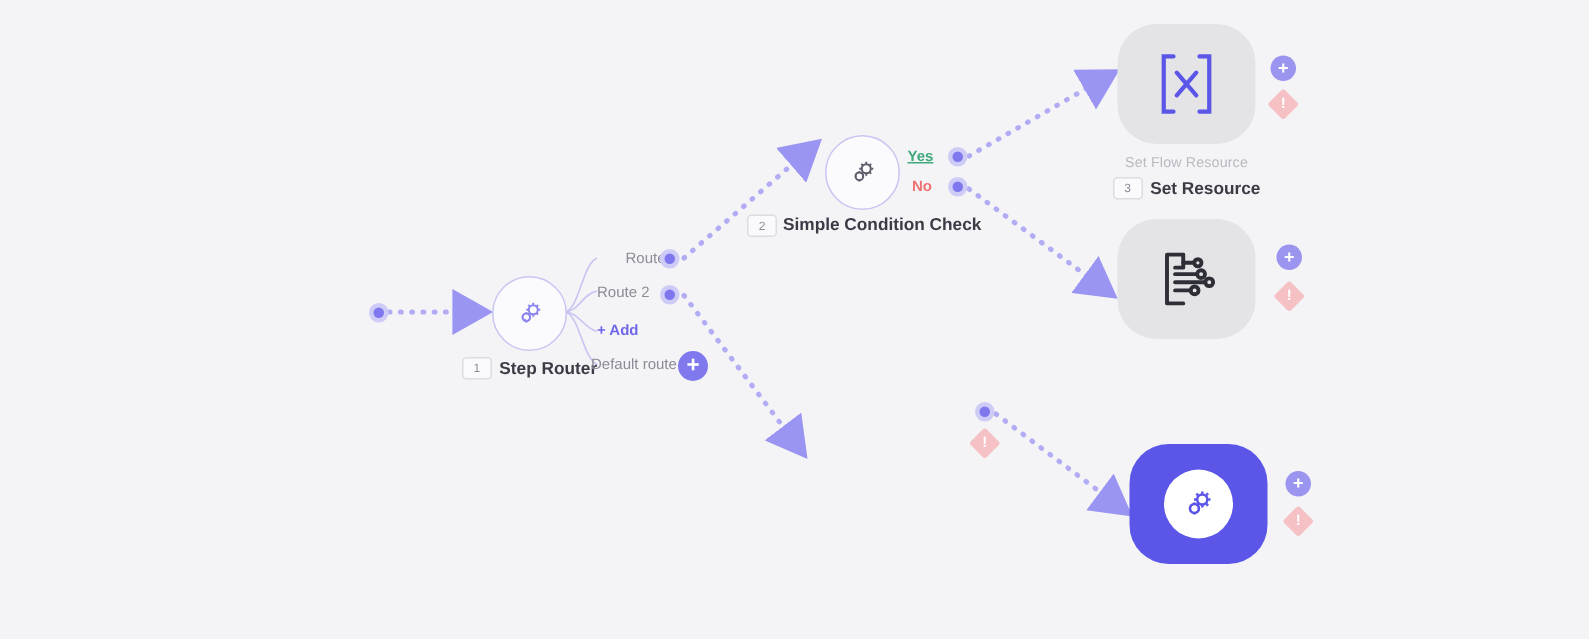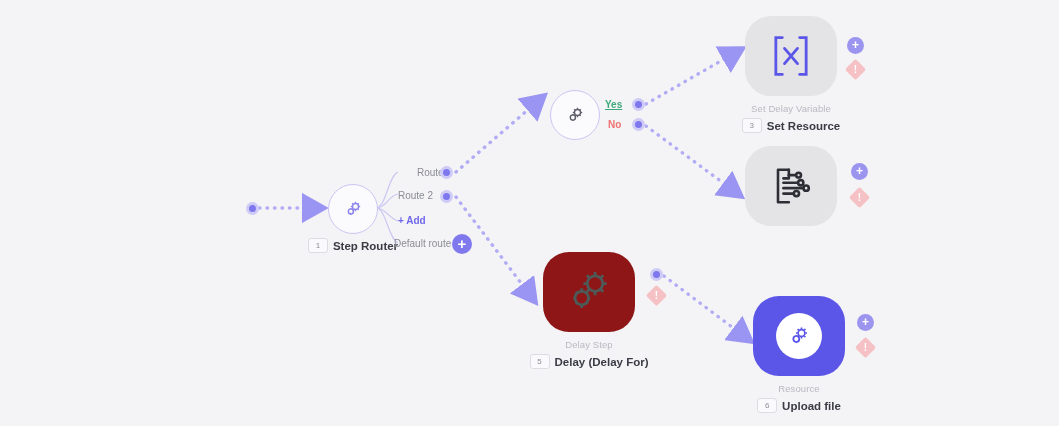--- a/index.html
+++ b/index.html
@@ -183,39 +183,44 @@
       <svg width="20" height="20" viewBox="0 0 24 24">
         <g fill="none" stroke="#5e5e6b" stroke-width="1.6">
           <circle cx="15" cy="9" r="3.6"></circle>
           <circle cx="9.5" cy="15" r="3.1"></circle>
           <path d="M15 3.4v1.6M15 13v1.6M20.6 9h-1.6M11 9H9.4M18.9 5.1l-1.1 1.1M12.1 11.9l-1.1 1.1M18.9 12.9l-1.1-1.1M12.1 6.1L11 5.1"></path>
           <path d="M9.5 10.9v1.4M9.5 17.7v1.4M13.1 15h-1.4M7.3 15H5.9"></path>
         </g>
       </svg>
     </div>
   </div>
+  <div class="cap" style="position:absolute;left:498px;top:139px;width:152px;">
+    <div class="cap-main two-line">
+      <span class="idx">2</span><span>Simple Condition Check</span>
+    </div>
+  </div>
 
   <div class="yn yes" style="left:605px;top:99px;text-decoration:underline;">Yes</div>
   <div class="port" style="left:632px;top:98px;"></div>
 
   <div class="yn no" style="left:608px;top:119px;">No</div>
   <div class="port" style="left:632px;top:118px;"></div>
 
   <div class="node" style="left:745px;top:16px;">
     <div class="blob gray">
       <svg width="52" height="52" viewBox="0 0 48 48">
         <g fill="none" stroke="#5b55e8" stroke-width="2.6" stroke-linecap="round">
           <path d="M16 7 H10 V41 H16"></path>
           <path d="M32 7 H38 V41 H32"></path>
           <path d="M18 17 L30 31 M30 17 L18 31"></path>
         </g>
       </svg>
     </div>
     <div class="cap" style="width:92px;">
-      <div class="cap-sub">Set Delay Variable</div>
+      <div class="cap-sub">Set Flow Resource</div>
       <div class="cap-main">
         <span class="idx">3</span>
         <span>Set Resource</span>
       </div>
     </div>
   </div>
   <div class="badge-plus" style="left:847px;top:37px;">+</div>
   <div class="badge-warn" style="left:848px;top:62px;">
     <span>!</span>
   </div>
@@ -236,63 +241,37 @@
             <circle cx="31" cy="14" r="2.2"></circle>
         </g>
       </svg>
     </div>
   </div>
   <div class="badge-plus" style="left:851px;top:163px;">+</div>
   <div class="badge-warn" style="left:852px;top:190px;">
     <span>!</span>
   </div>
 
-  <div class="node" style="left:543px;top:252px;">
-    <div class="blob red">
-      <svg width="58" height="58" viewBox="0 0 48 48">
-        <g fill="none" stroke="#4e5a58" stroke-width="2.3">
-          <circle cx="29" cy="17" r="6.4"></circle>
-          <circle cx="18" cy="29" r="5.6"></circle>
-          <path d="M29 7.4v2.6M29 24v2.6M38.6 17H36M22 17h-2.6M35.8 10.2l-1.9 1.9M24.1 21.9l-1.9 1.9M35.8 23.8l-1.9-1.9M24.1 12.1l-1.9-1.9"></path>
-          <path d="M18 20.8v2.4M18 34.8v2.4M25 29h-2.4M13.4 29H11M23 24l-1.7 1.7M14.7 32.3L13 34M23 34l-1.7-1.7M14.7 25.7L13 24"></path>
-        </g>
-      </svg>
-    </div>
-    <div class="cap" style="width:92px;">
-      <div class="cap-sub">Delay Step</div>
-      <div class="cap-main">
-        <span class="idx">5</span>
-        <span>Delay (Delay For)</span>
-      </div>
-    </div>
-  </div>
   <div class="port" style="left:650px;top:268px;"></div>
   <div class="badge-warn" style="left:649px;top:288px;">
     <span>!</span>
   </div>
 
   <div class="node" style="left:753px;top:296px;">
     <div class="blob blue">
       <div class="blob-inner-circle">
         <svg width="24" height="24" viewBox="0 0 24 24">
           <g fill="none" stroke="#5b55e8" stroke-width="1.7">
             <circle cx="14.5" cy="9" r="3.4"></circle>
             <circle cx="9.3" cy="15" r="3"></circle>
             <path d="M14.5 3.6v1.5M14.5 12.9v1.5M20 9h-1.5M10.5 9H9M18.4 4.9l-1.1 1.1M11.7 11.8l-1.1 1.1M18.4 13.1l-1.1-1.1M11.7 6.2L10.6 5.1"></path>
             <path d="M9.3 11v1.3M9.3 17.7V19M12.8 15h-1.3M7.1 15H5.8M11.8 12.6l-.9.9M7.7 16.6l-.9.9M11.8 17.4l-.9-.9M7.7 13.4l-.9-.9"></path>
           </g>
         </svg>
       </div>
     </div>
-    <div class="cap" style="width:92px;">
-      <div class="cap-sub">Resource</div>
-      <div class="cap-main">
-        <span class="idx">6</span>
-        <span>Upload file</span>
-      </div>
-    </div>
   </div>
   <div class="badge-plus" style="left:857px;top:314px;">+</div>
   <div class="badge-warn" style="left:858px;top:340px;">
     <span>!</span>
   </div>
 
 </div>
 
 </body></html>

